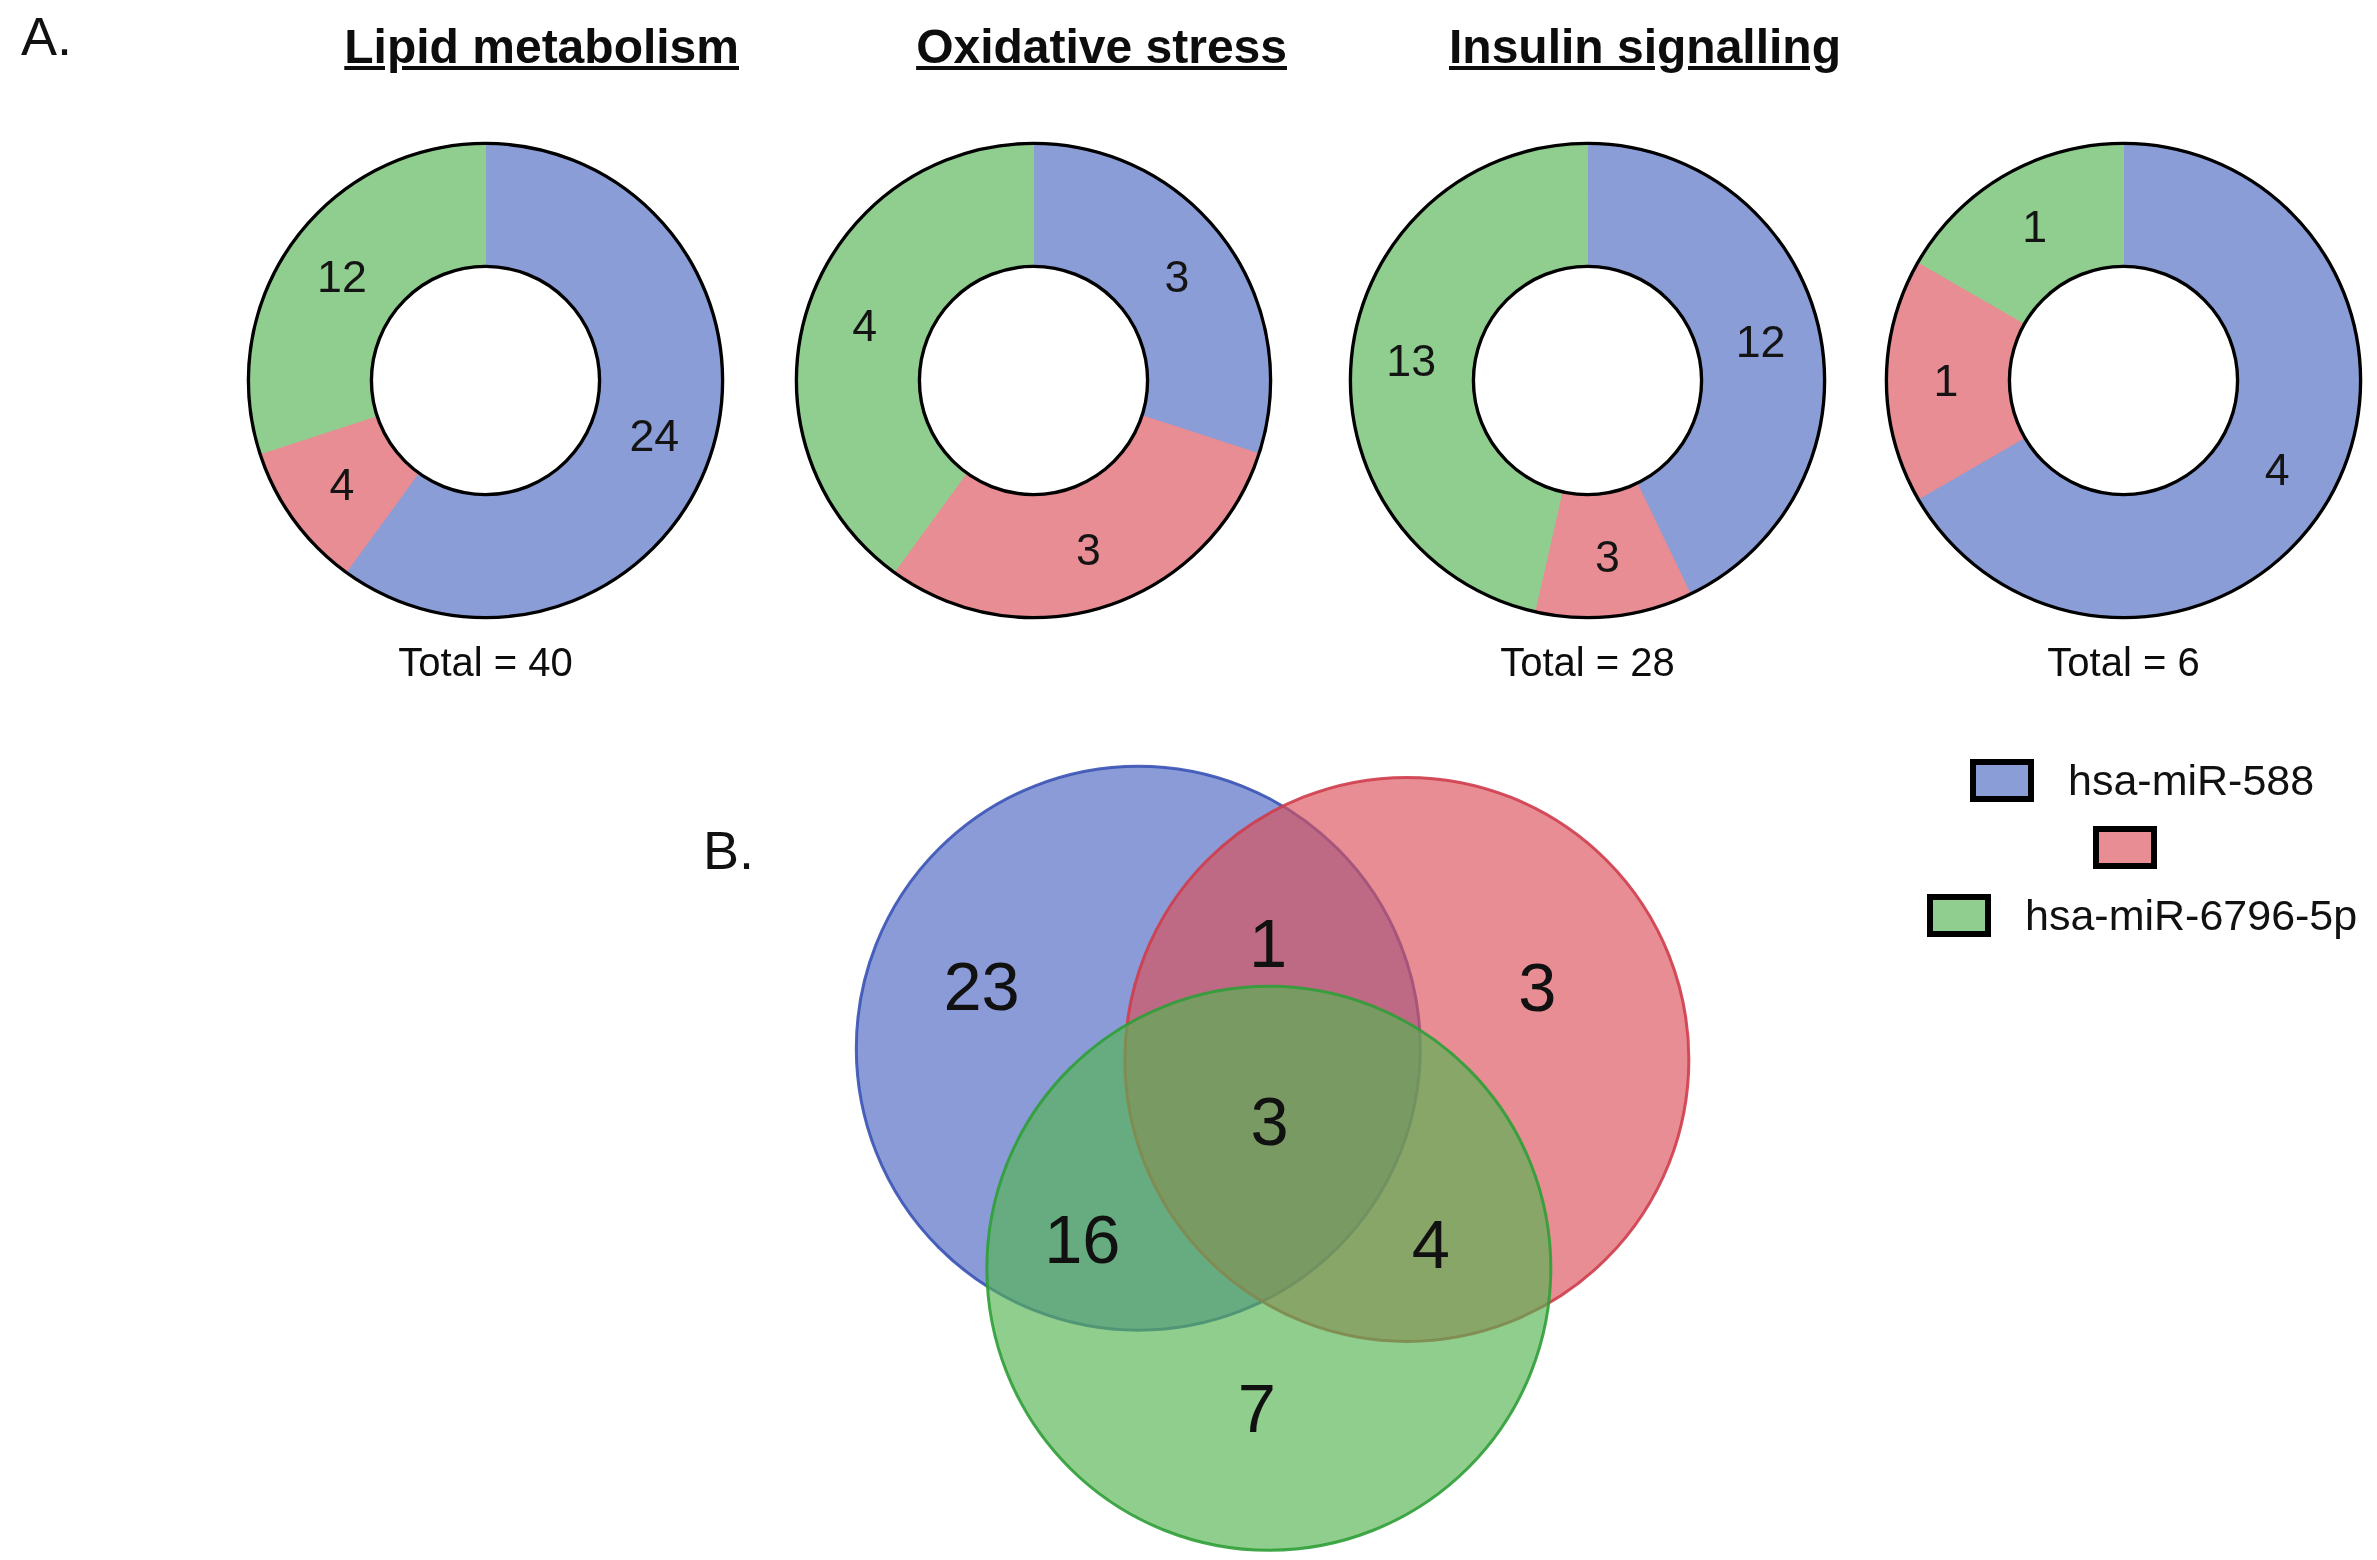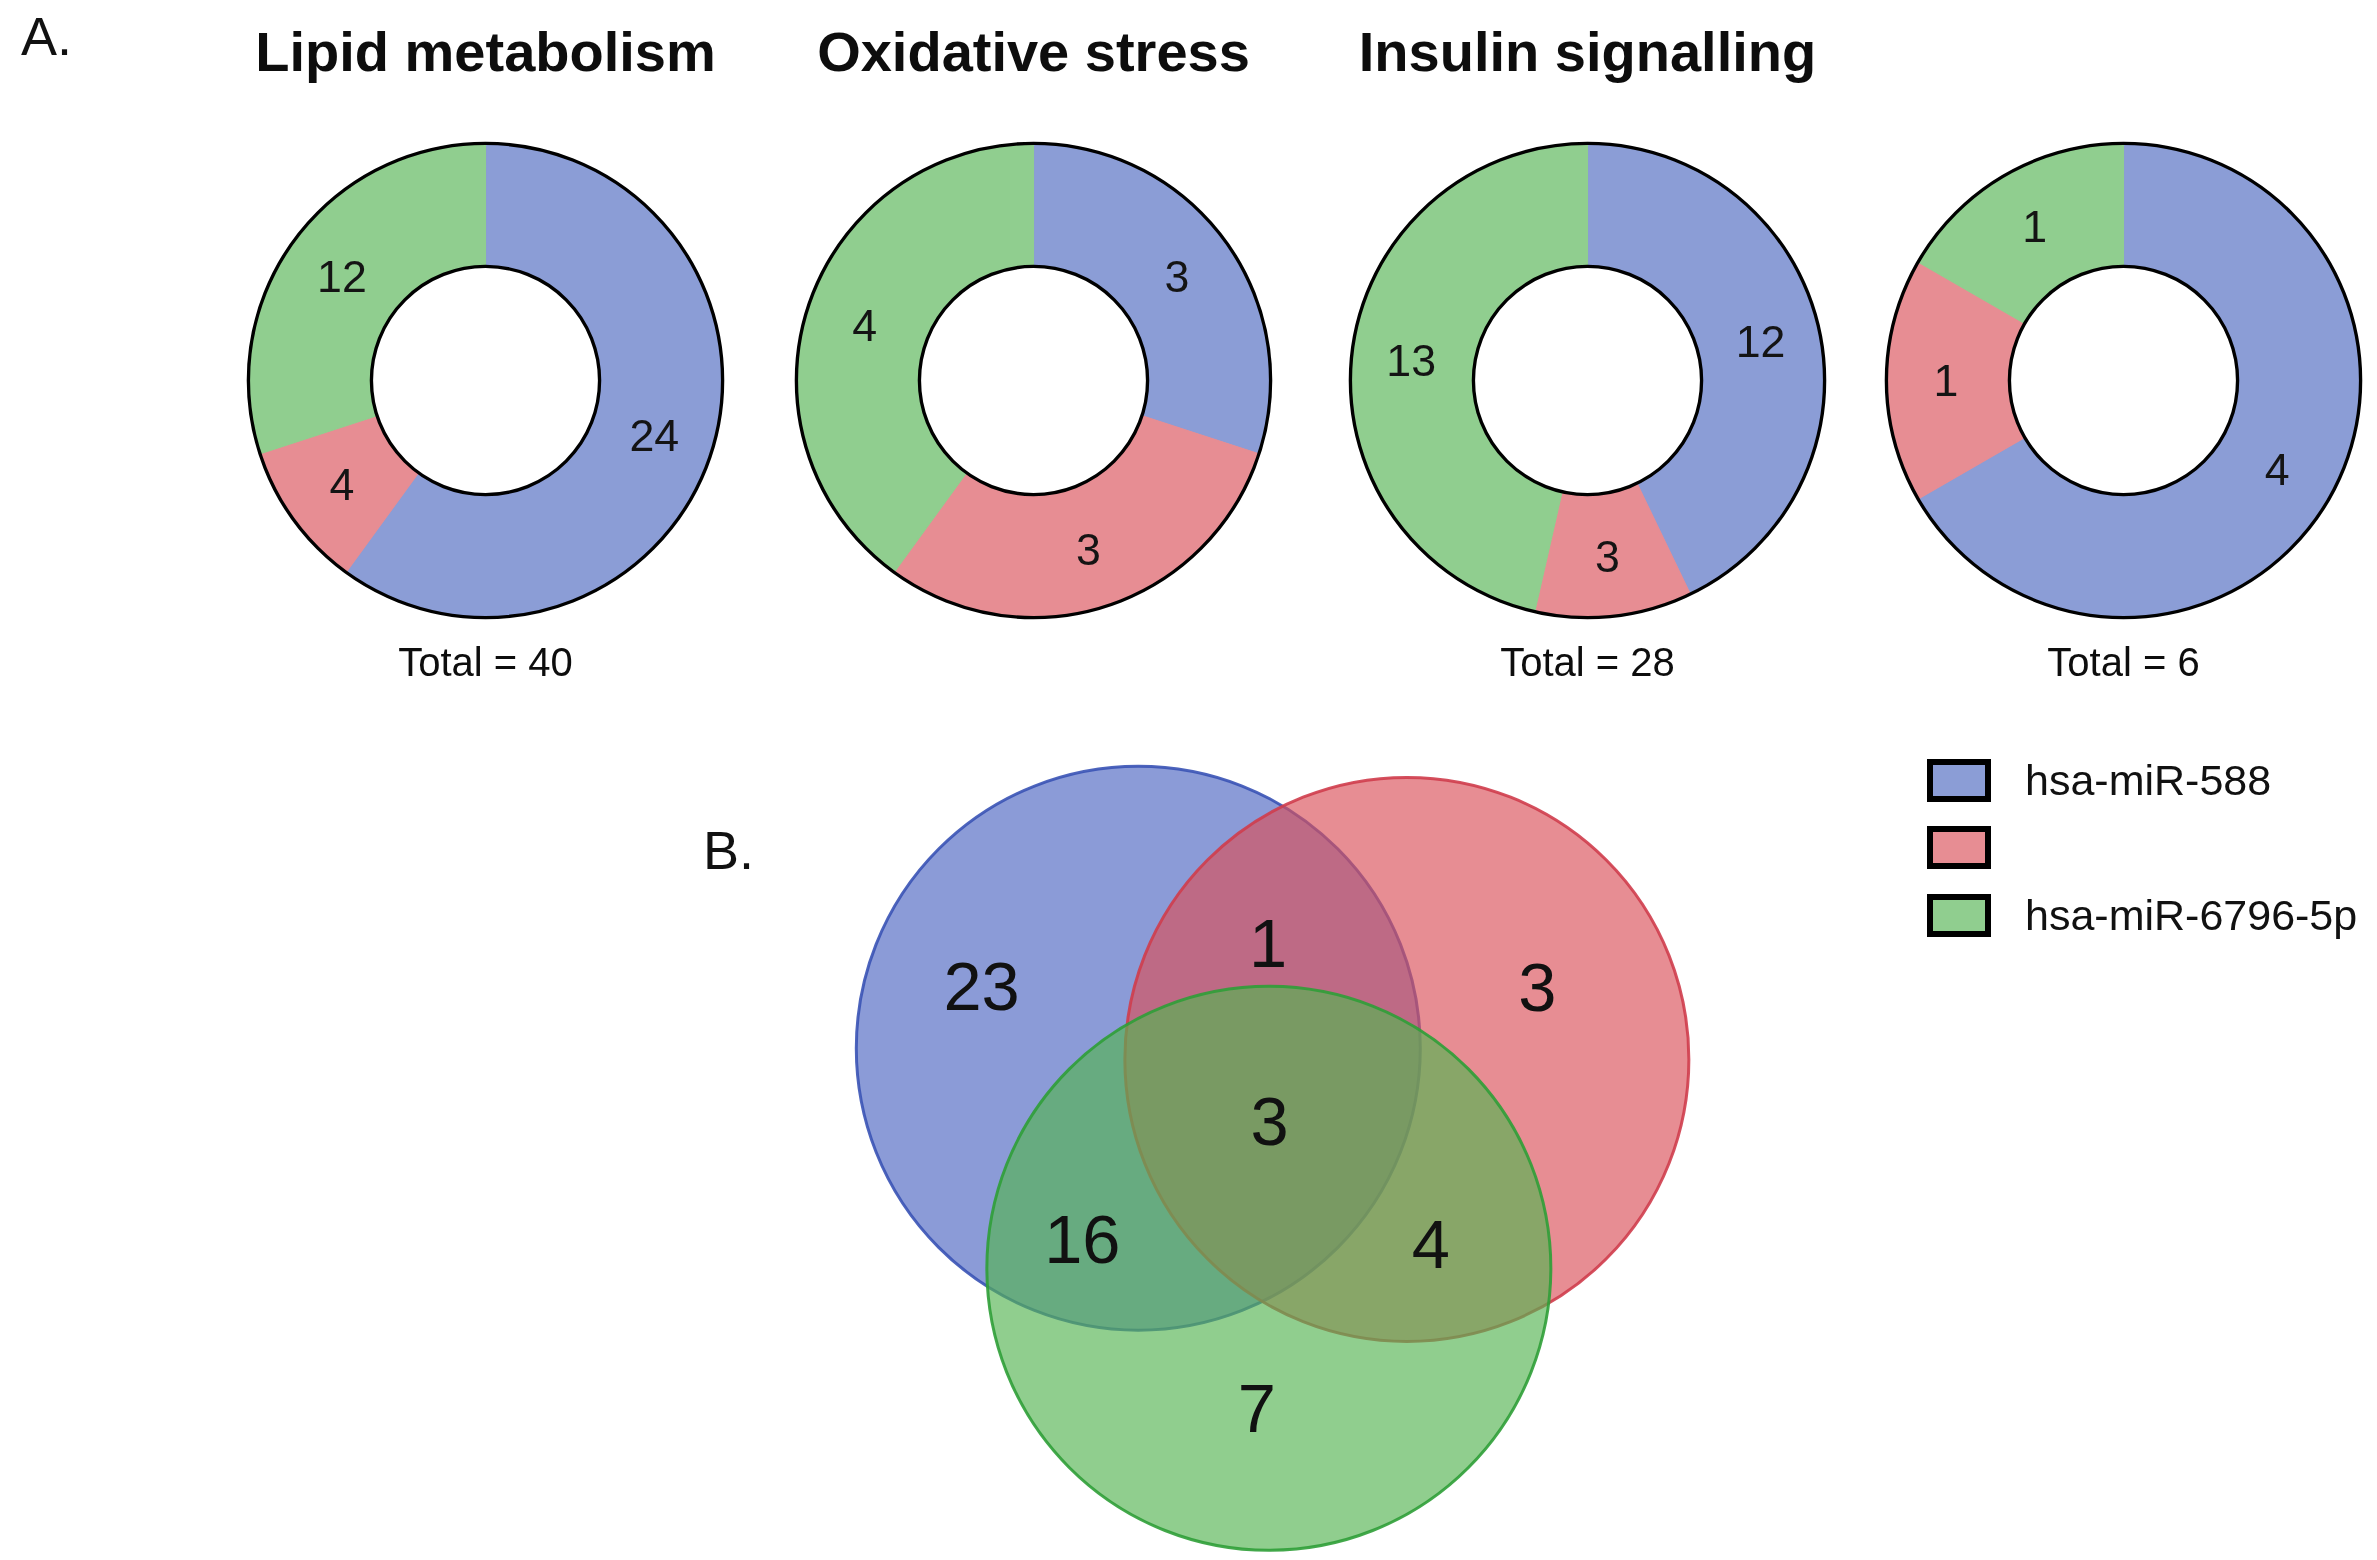--- a/index.html
+++ b/index.html
@@ -19,25 +19,26 @@
     position:absolute;
     top:0;
     width:507px;
     height:716px;
   }
   .chart-title{
     position:absolute;
     top:19.4px;
     left:0;
     width:100%;
-    text-align:center;
+    text-align:right;
     font-weight:bold;
-    font-size:56px;
+    font-size:48px;
     color:#0d0d0d;
     white-space:nowrap;
+    text-decoration:underline;
   }
   .donut-holder{
     position:absolute;
     top:127px;
     left:0;
     width:507px;
     height:507px;
   }
   .chart-total{
     position:absolute;
@@ -59,20 +60,21 @@
   .legend{
     position:absolute;
     left:1927px;
     top:758px;
   }
   .legend-row{
     display:flex;
     align-items:center;
     height:45px;
     margin-bottom:22.4px;
+    justify-content:center;
   }
   .legend-swatch{
     width:52px;
     height:31px;
     border:6.7px solid #000;
     margin-right:34px;
     flex:0 0 auto;
   }
   .legend-label{
     font-size:43px;

